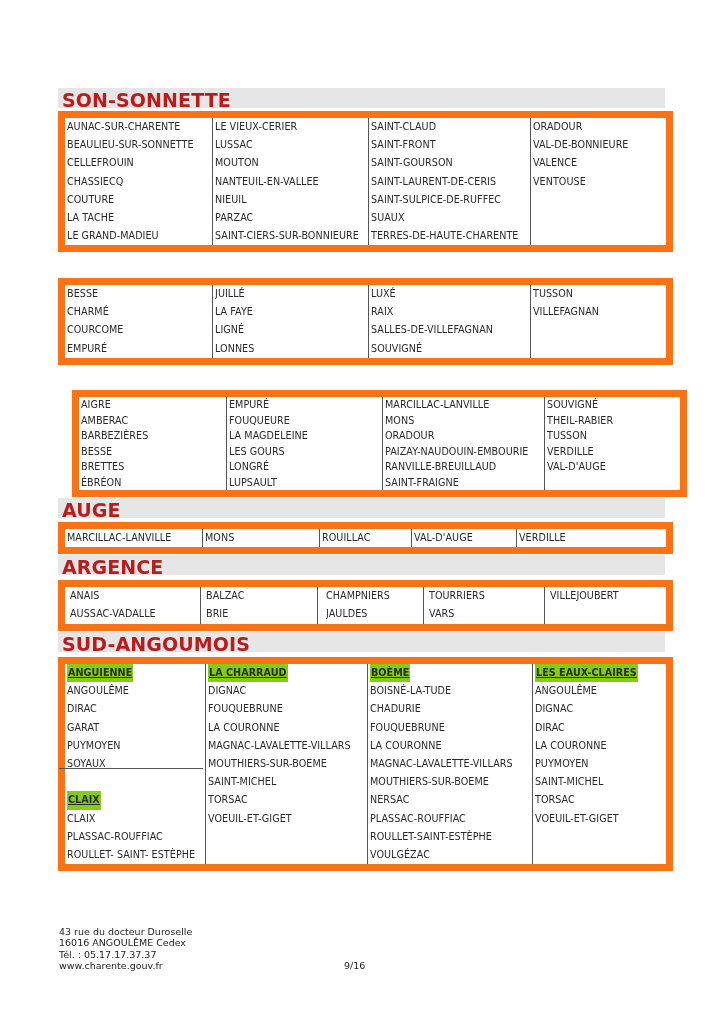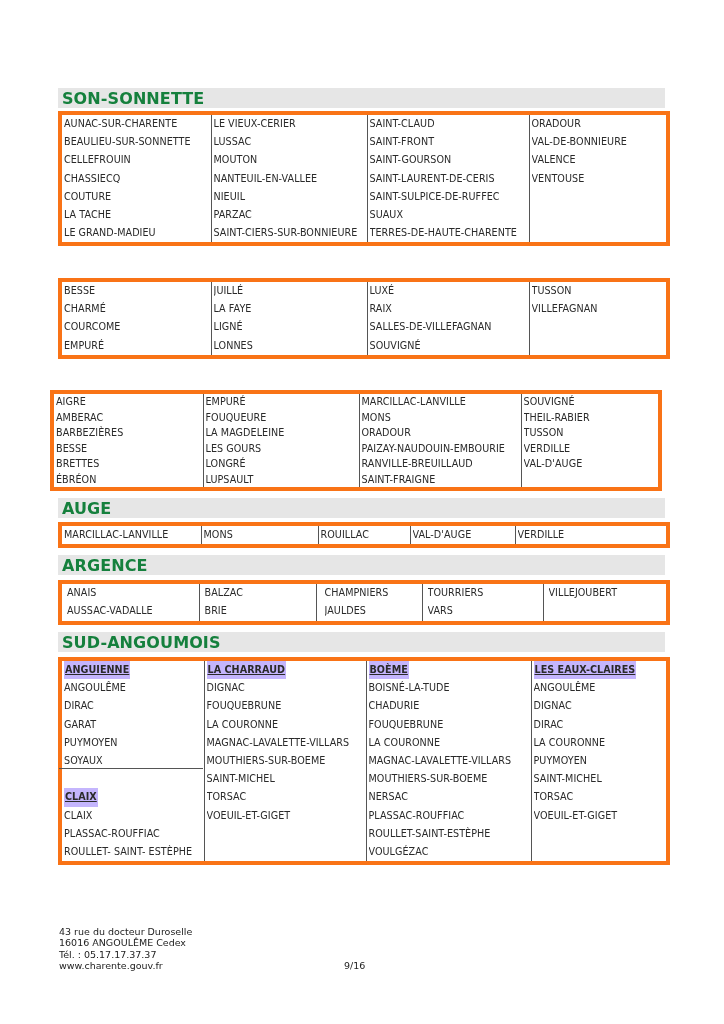--- a/index.html
+++ b/index.html
@@ -3,33 +3,33 @@
 <meta charset="utf-8">
 <style>
   html, body { margin: 0; padding: 0; background: #ffffff; }
   body { width: 724px; height: 1024px; position: relative; overflow: hidden;
          font-family: "DejaVu Sans", sans-serif; color: #1e1e1e; }
   .page { position: absolute; left: 0; top: 0; width: 724px; height: 1024px; }
 
   .sec-header { position: absolute; left: 58px; width: 607px; height: 20px;
     background: #e6e6e6; }
   .sec-title { position: absolute; left: 4px; top: 1px; font-weight: bold;
-    font-size: 16px; letter-spacing: 0.1px; color: #15803d; }
+    font-size: 19px; letter-spacing: 0.1px; color: #b91c1c; }
 
   table.grid { position: absolute; border-collapse: collapse; table-layout: fixed;
-    border: 4px solid #f97316; }
+    border: 7px solid #f97316; }
   table.grid td { border-left: 1px solid #555; border-right: 1px solid #555;
     vertical-align: top; padding: 0 0 0 2px; font-size: 9.6px; color: #2a2a2a;
     letter-spacing: 0.05px; }
   .cell-line { display: block; white-space: nowrap; overflow: hidden; }
   .row-18 .cell-line { height: 18.2px; line-height: 18.2px; }
   .row-155 .cell-line { height: 15.5px; line-height: 15.5px; }
   .row-18b .cell-line { height: 18.4px; line-height: 18.4px; }
 
-  .subhead { font-weight: bold; text-decoration: underline; background: #c4b5fd;
+  .subhead { font-weight: bold; text-decoration: underline; background: #84cc16;
     display: inline-block; padding: 0 1px; }
 
   .footer { position: absolute; left: 59px; top: 926px; font-size: 9.5px;
     line-height: 11.4px; color: #222; }
   .footer div { white-space: nowrap; }
   .page-num { position: absolute; left: 344px; top: 960px; font-size: 9.5px; color: #222; }
   .split-line { position: absolute; border-top: 1px solid #555; }
 </style>
 </head>
 <body>
@@ -113,21 +113,21 @@
             <span class="cell-line">SOUVIGNÉ</span>
           </td>
       <td>
             <span class="cell-line">TUSSON</span>
             <span class="cell-line">VILLEFAGNAN</span>
           </td>
     </tr>
   </tbody>
     </table>
 
-  <table class="grid row-155" style="left:50px; top:390px; width:608px;">
+  <table class="grid row-155" style="left:72px; top:390px; width:608px;">
     <colgroup>
         <col style="width:151px">
         <col style="width:156px">
         <col style="width:162px">
         <col style="width:139px">
       </colgroup>
     <tbody>
         <tr>
       <td>
             <span class="cell-line">AIGRE</span>

